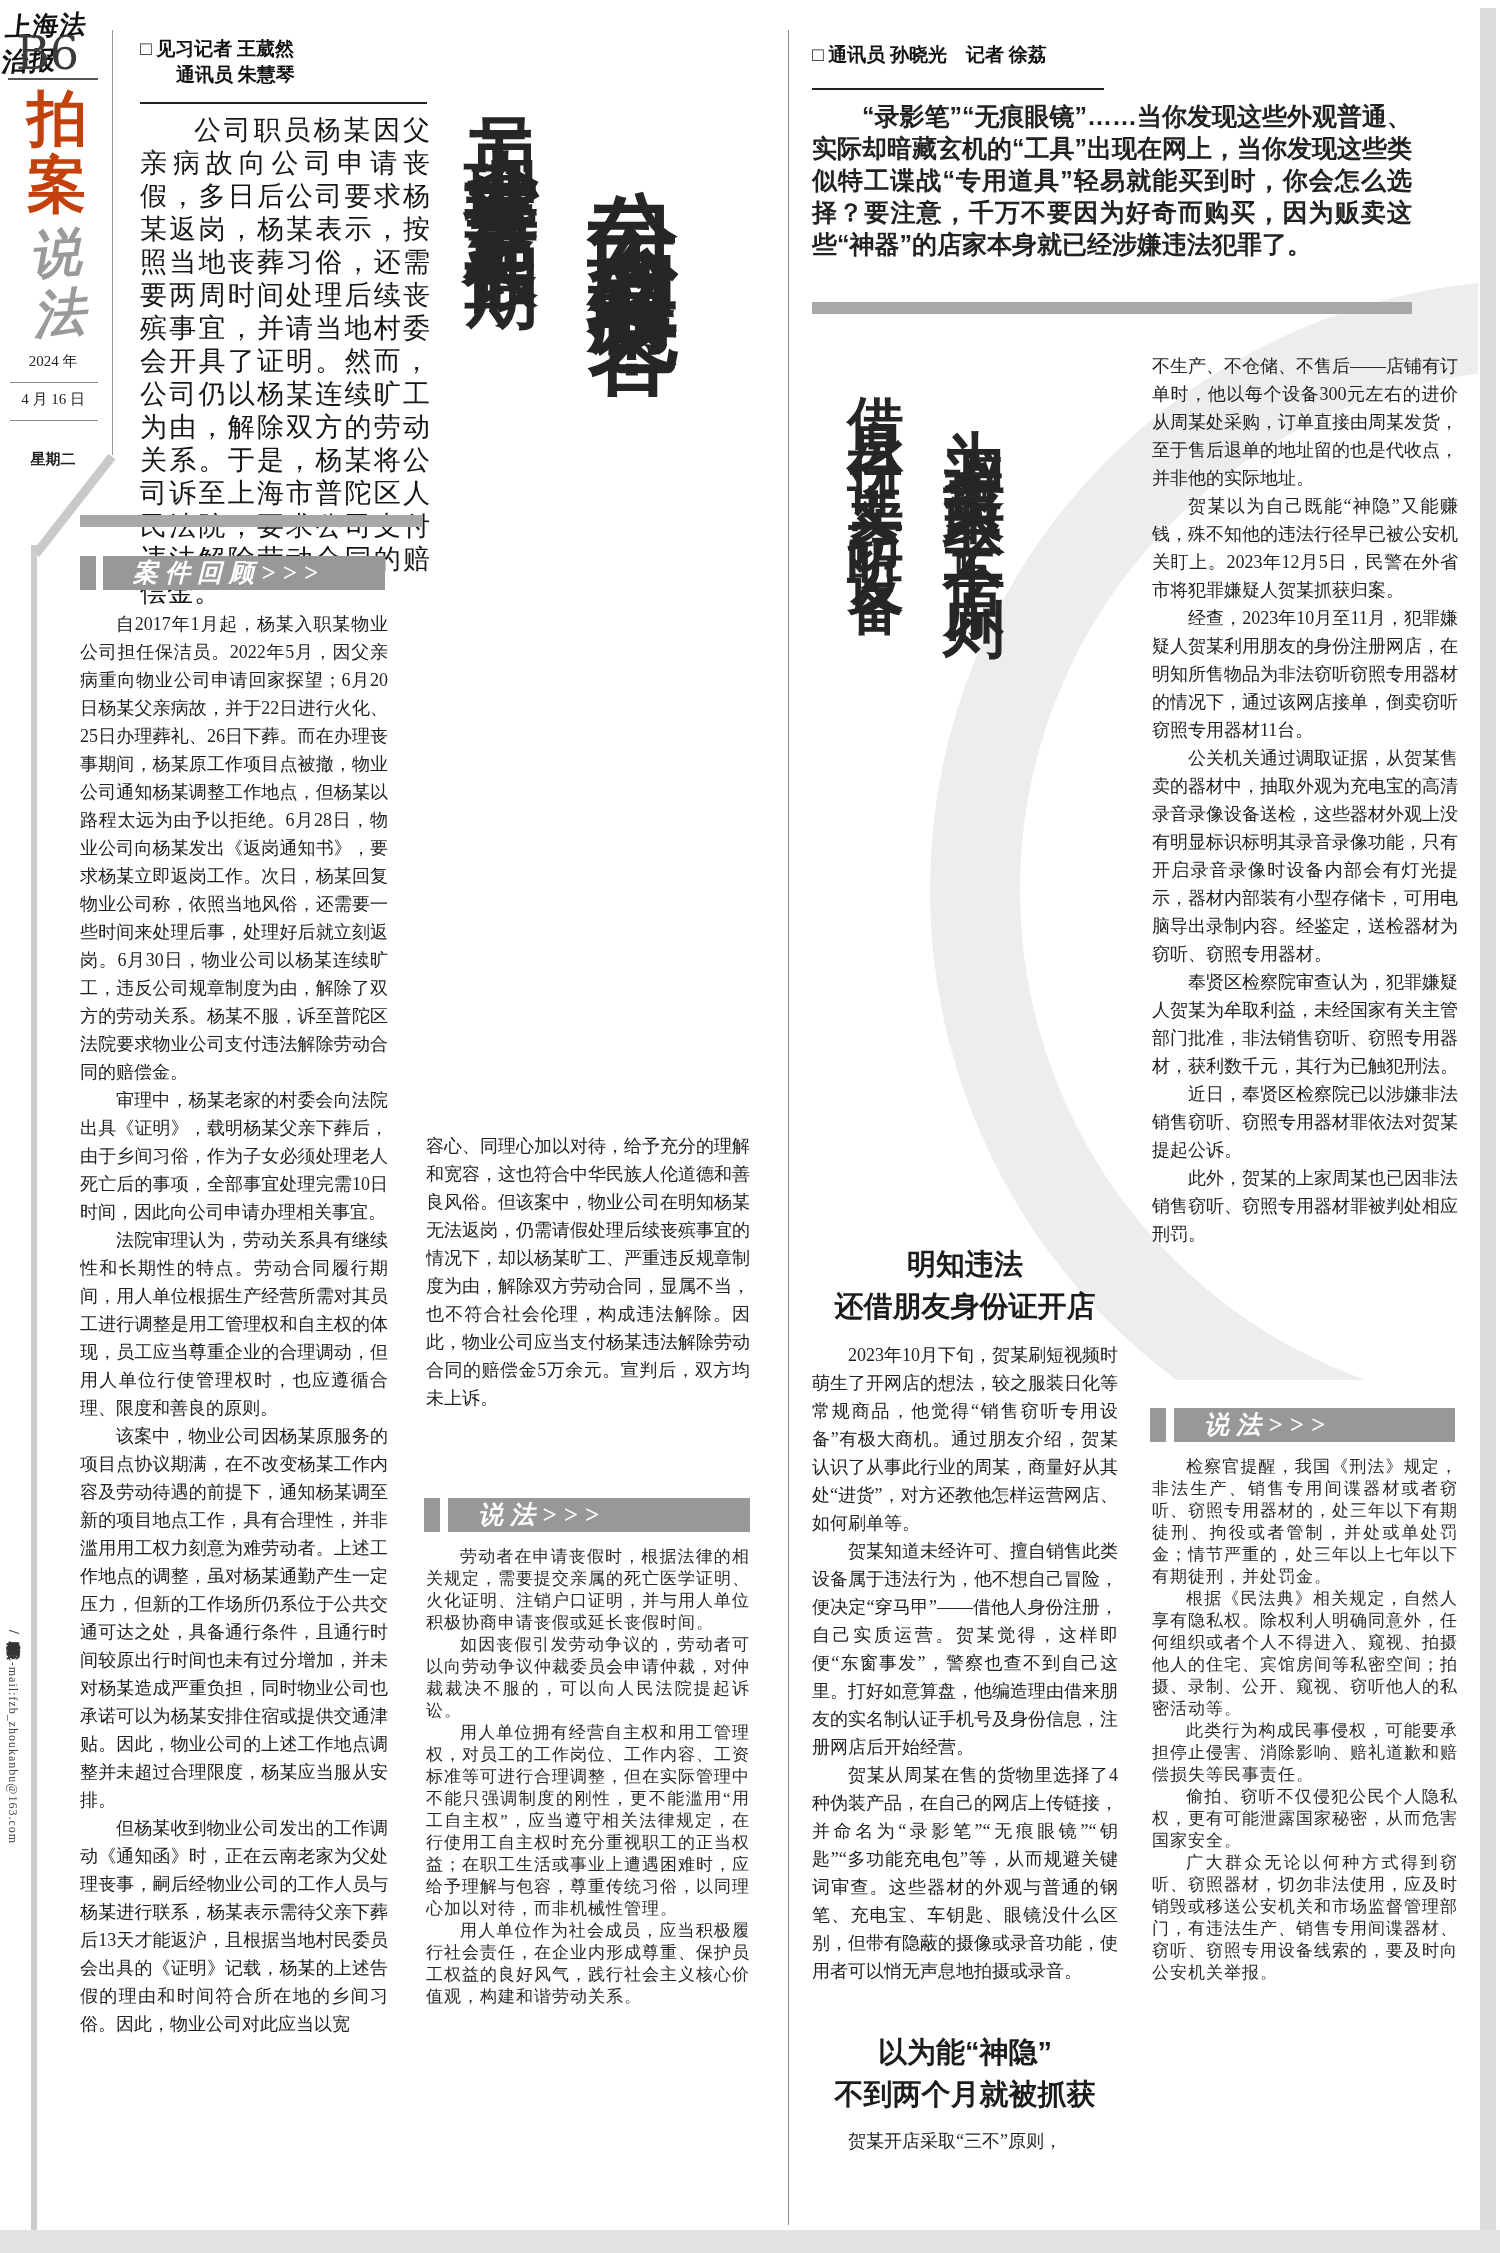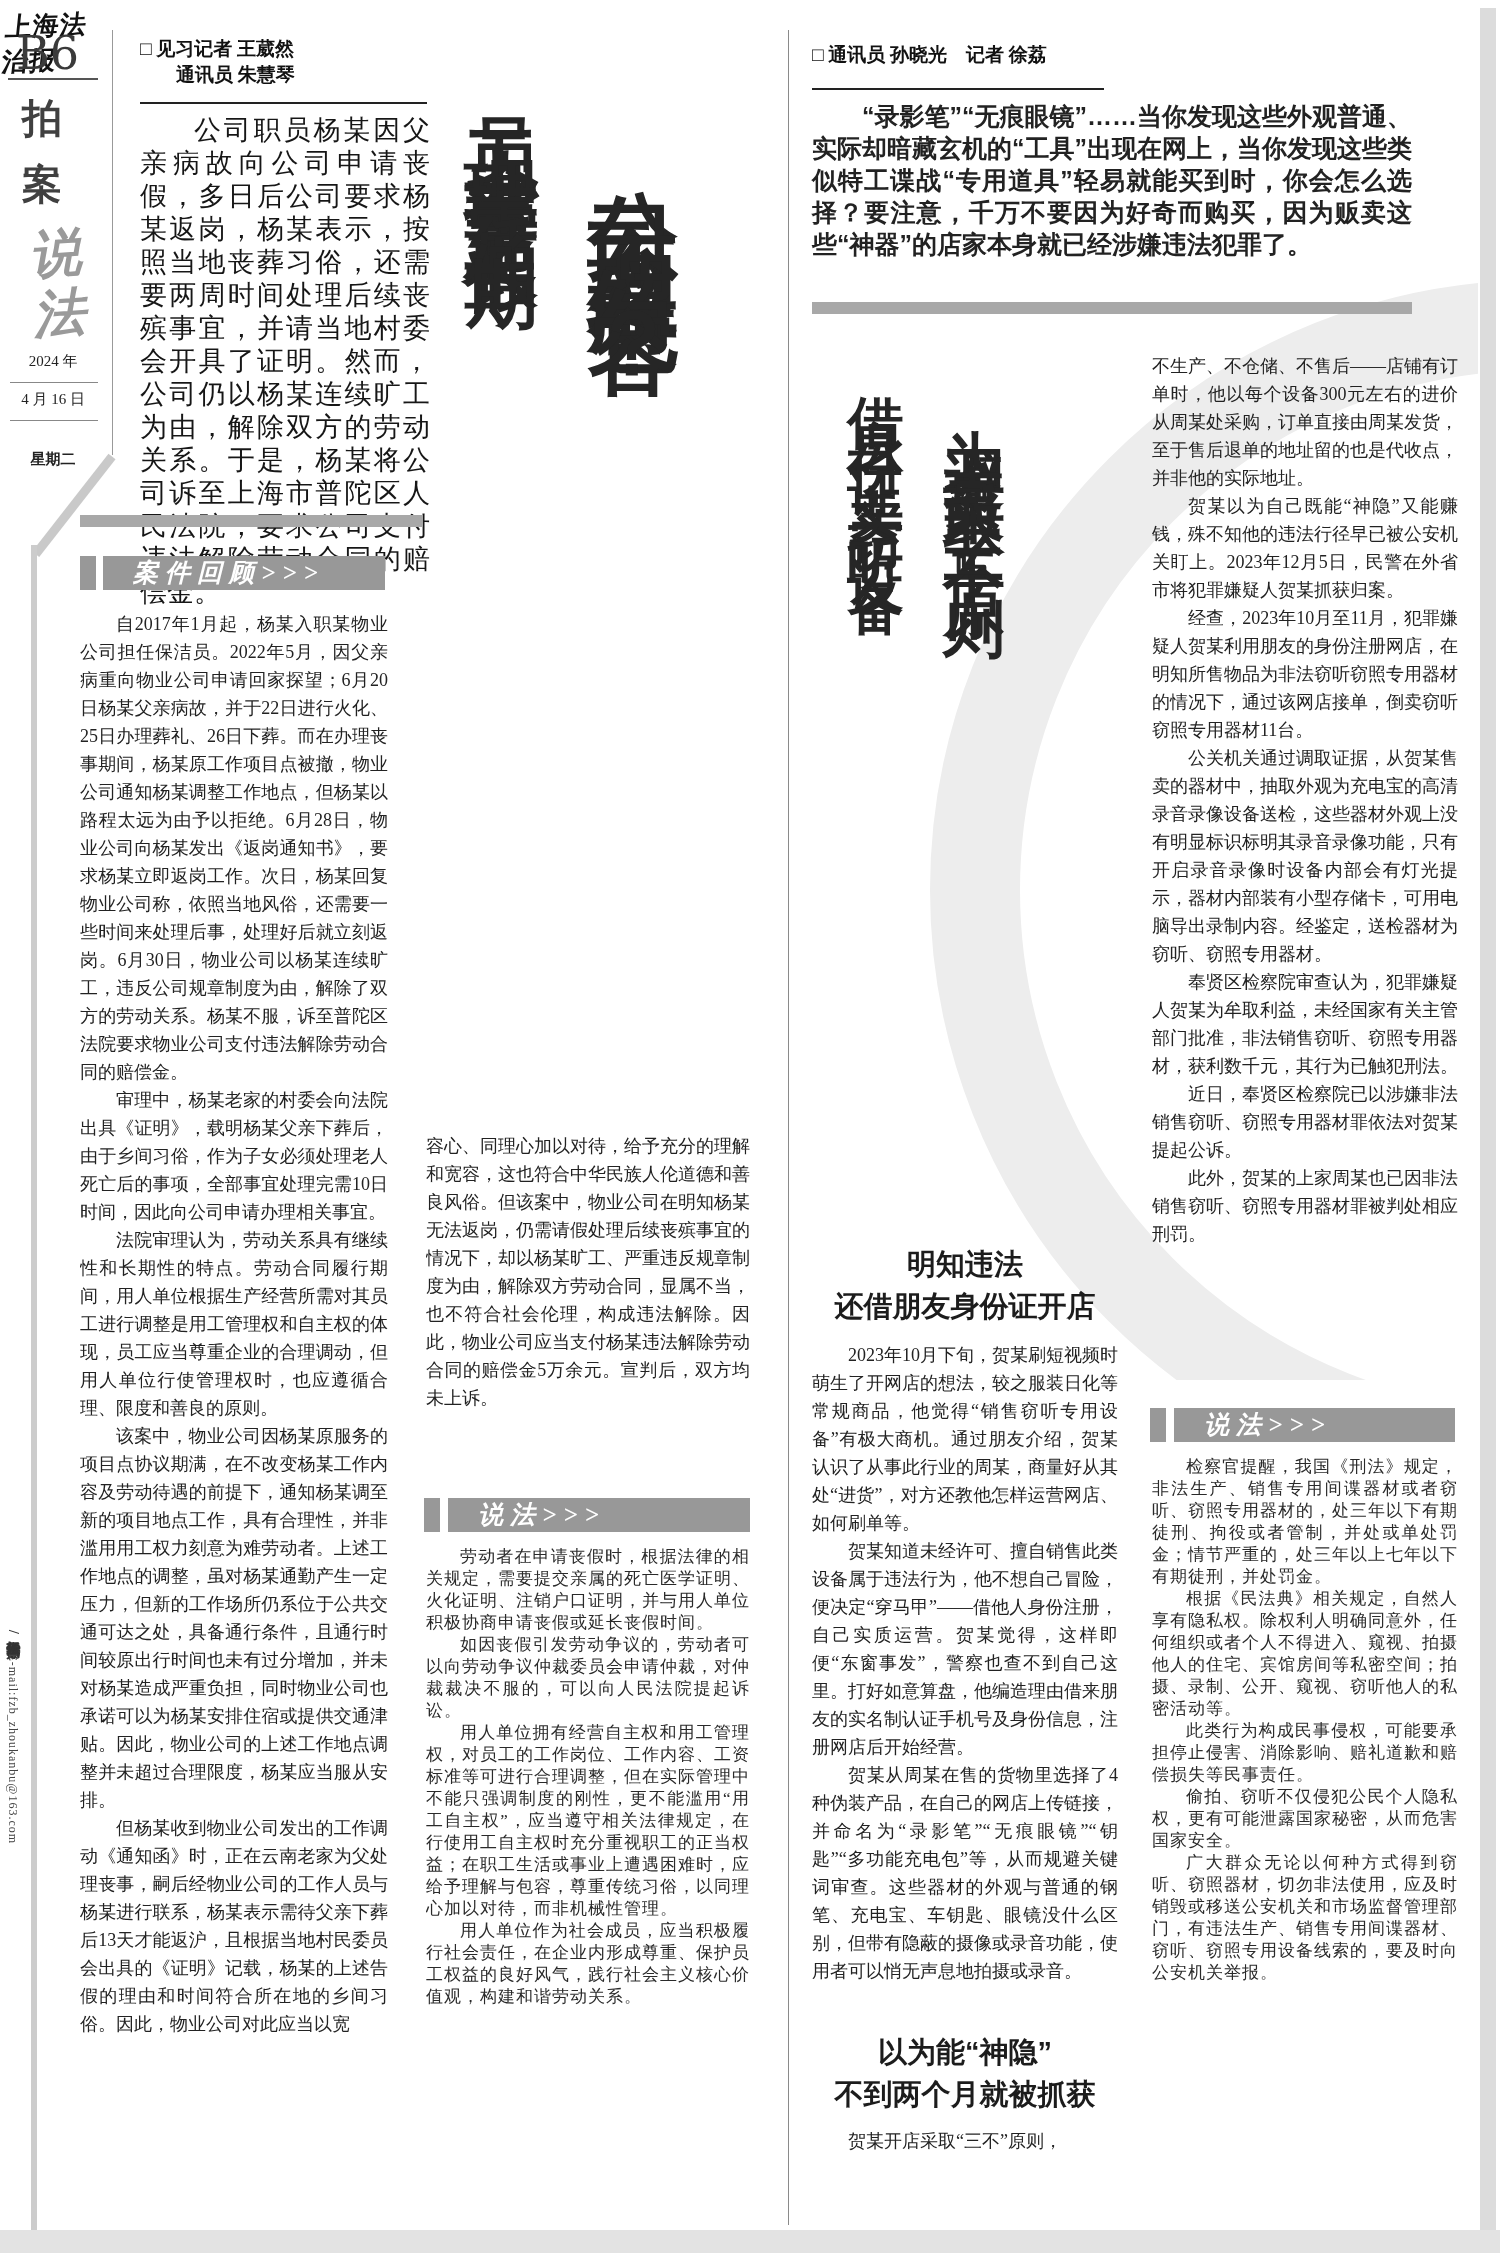--- a/index.html
+++ b/index.html
@@ -4,21 +4,21 @@
 <style>
   html,body{margin:0;padding:0;background:#f2f2f2;}
   .page{position:relative;width:1500px;height:2253px;background:#ffffff;overflow:hidden;
         font-family:"Liberation Serif","DejaVu Serif",serif;color:#1f1f1f;}
   .abs{position:absolute;}
   
   .logo{left:4px;top:8px;width:100px;font-size:26px;font-weight:900;letter-spacing:1px;
         transform:skewX(-8deg) rotate(-2deg);color:#111;}
   .pageno{left:16px;top:26px;font-size:46px;color:#3a3a3a;font-family:"DejaVu Serif",serif;}
   .rule{background:#555;height:2px;}
-  .paian{left:22px;top:86px;width:70px;font-size:40px;line-height:66px;font-weight:900;color:#404040;text-align:left;}
+  .paian{left:22px;top:86px;width:70px;font-size:60px;line-height:66px;font-weight:900;color:#c2410c;text-align:center;}
   .shuofa-side{left:26px;top:224px;width:62px;font-size:52px;line-height:60px;font-style:italic;
         color:#9a9a9a;font-weight:700;transform:rotate(-4deg);text-align:center;}
   .sidedate{left:0;width:106px;text-align:center;font-size:15px;color:#222;}
   .siderule{left:10px;width:88px;height:1px;background:#888;}
   .editor-vert{left:4px;top:1630px;height:600px;writing-mode:vertical-rl;font-size:13px;color:#333;}
   .editor-vert .nm{font-weight:700;font-size:14px;}
   .editor-vert .em{font-size:12px;color:#444;letter-spacing:1px;}
   
   .vline{width:1px;background:#999;}
   .divider{left:788px;top:30px;height:2195px;width:1px;background:#8a8a8a;}

